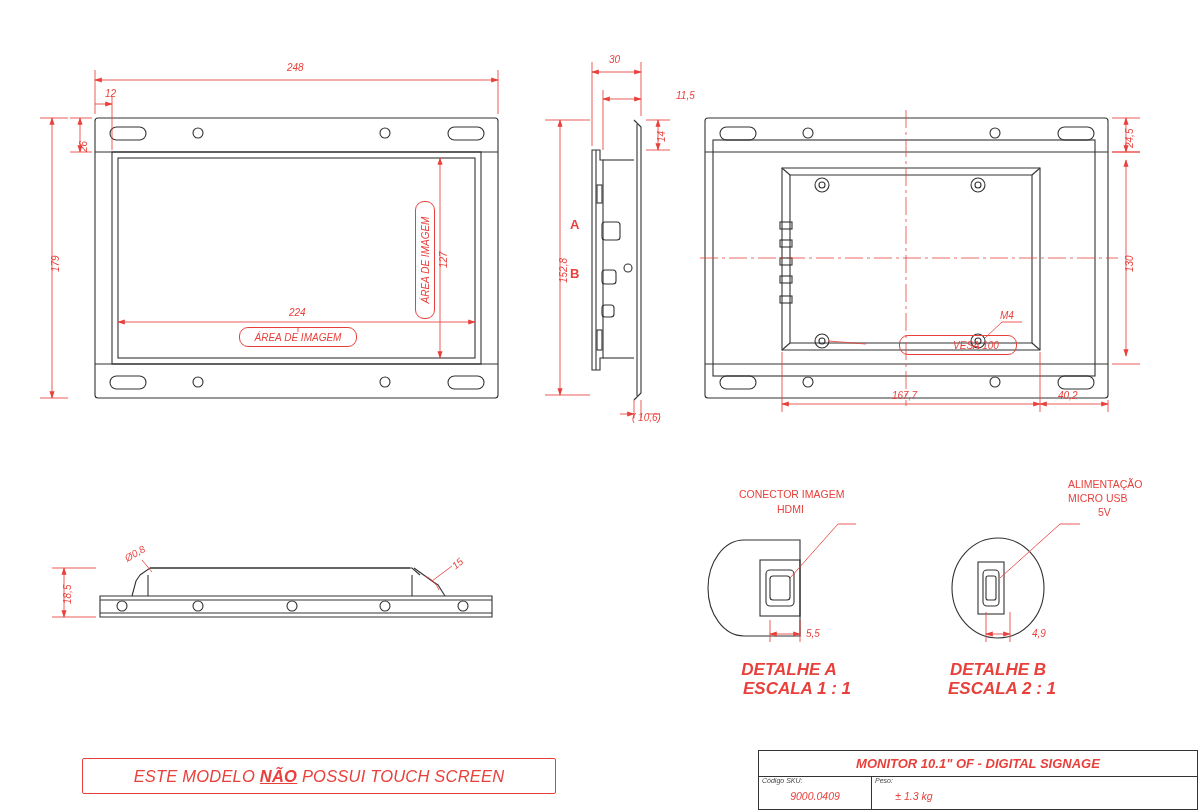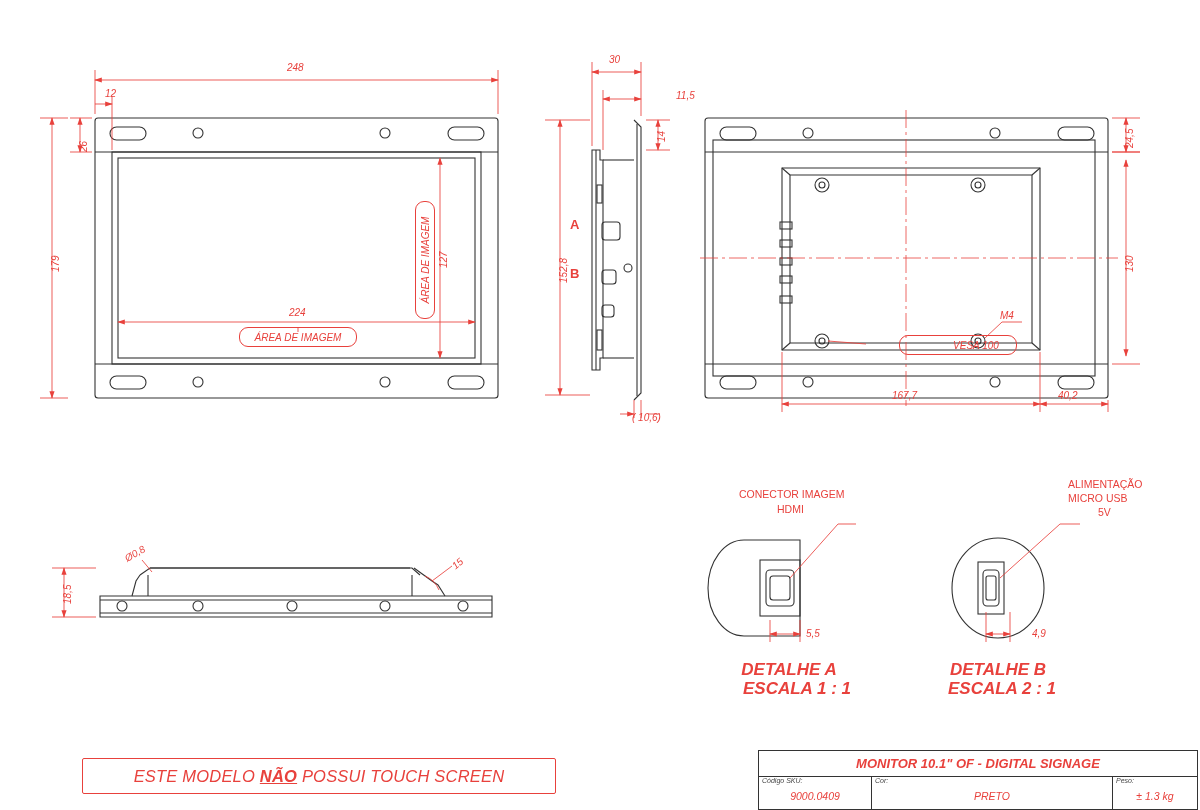--- a/index.html
+++ b/index.html
@@ -271,24 +271,20 @@
 
   <div class="tb" style="left:758px;top:750px;width:440px;height:60px;">
     <div style="position:absolute;left:0;top:0;width:100%;height:25px;border-bottom:1px solid #333;display:flex;align-items:center;justify-content:center;">
       <span class="tbtitle">MONITOR 10.1" OF - DIGITAL SIGNAGE</span>
     </div>
     <div style="position:absolute;left:0;top:25px;width:100%;height:35px;display:flex;">
       <div style="flex:0 0 112px;border-right:1px solid #333;position:relative;">
         <div class="tbsmall" style="position:absolute;left:3px;top:1px;">Código SKU:</div>
         <div class="tbval" style="position:absolute;left:0;right:0;top:14px;text-align:center;">9000.0409</div>
       </div>
-      <div style="flex:1 1 auto;border-right:1px solid #333;position:relative;">
-        <div class="tbsmall" style="position:absolute;left:3px;top:1px;">Cor:</div>
-        <div class="tbval" style="position:absolute;left:0;right:0;top:14px;text-align:center;">PRETO</div>
-      </div>
       <div style="flex:0 0 84px;position:relative;">
         <div class="tbsmall" style="position:absolute;left:3px;top:1px;">Peso:</div>
         <div class="tbval" style="position:absolute;left:0;right:0;top:14px;text-align:center;">± 1.3 kg</div>
       </div>
     </div>
   </div>
 
 </div>
 
 </body></html>

